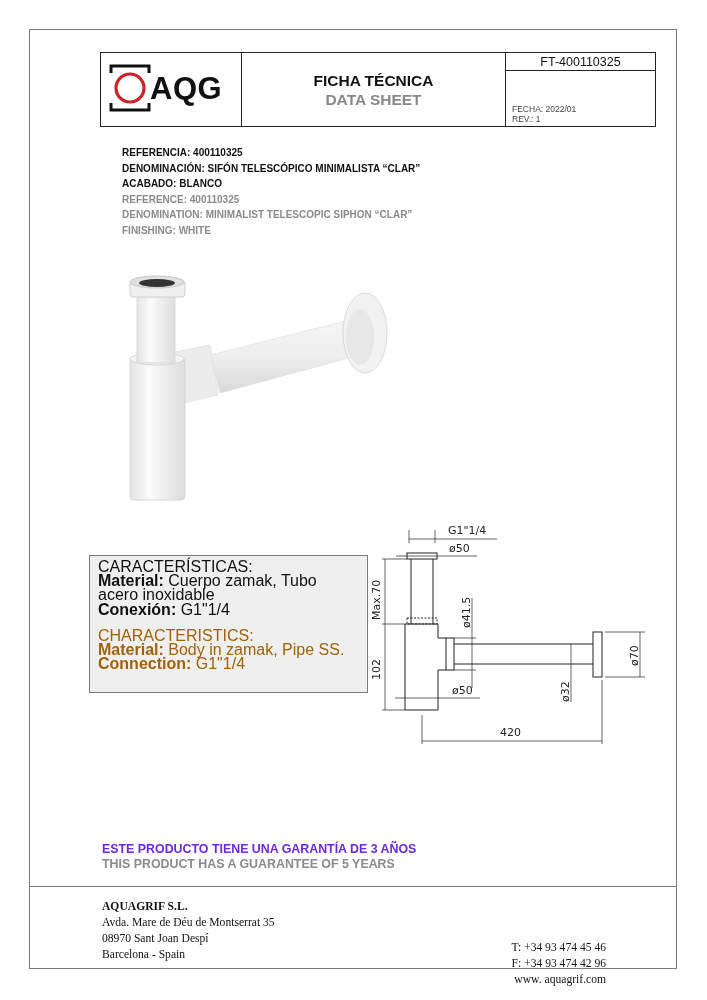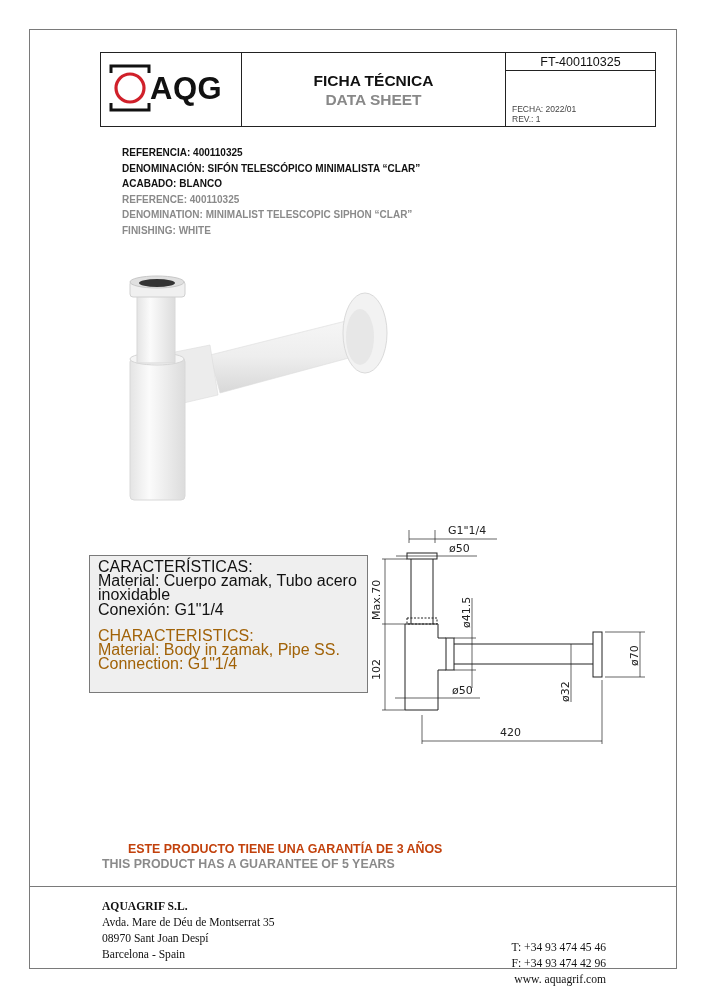--- a/index.html
+++ b/index.html
@@ -20,27 +20,27 @@
 
     .info { position: absolute; left: 102px; top: 145px; font-weight: bold; font-size: 10px; line-height: 15.6px; margin-left: 20px; }
     .info .es { color: #111; }
     .info .en { color: #8a8a8a; }
 
     .product-img { position: absolute; left: 110px; top: 265px; }
 
     .char-box { position: absolute; left: 89px; top: 555px; width: 279px; height: 138px; background: #efefef; border: 1.5px solid #7a7a7a; box-sizing: border-box; padding: 4px 8px; font-size: 16px; line-height: 14.2px; }
     .char-box .es { color: #111; }
     .char-box .en { color: #a16207; }
-    .char-box b { font-weight: normal; margin-top: 48px; }
+    .char-box b { font-weight: bold; margin-top: 48px; }
     .char-box .gap { height: 12px; }
 
     .drawing { position: absolute; left: 360px; top: 510px; }
 
     .guar { position: absolute; left: 102px; top: 842px; font-weight: bold; font-size: 12.4px; line-height: 15px; }
-    .guar .es { color: #c2410c; margin-left: 26px; }
+    .guar .es { color: #6d28d9; }
     .guar .en { color: #8a8a8a; }
 
     .footer-line { position: absolute; left: 29px; top: 886px; width: 648px; height: 1px; background: #7a7a7a; }
 
     .company { position: absolute; left: 102px; top: 899px; font-family: "Liberation Serif", serif; font-size: 11.6px; line-height: 16px; color: #111; }
     .company .name { font-weight: bold; }
     .contact { position: absolute; right: 101px; top: 915px; font-family: "Liberation Serif", serif; font-size: 11.6px; line-height: 16px; text-align: right; color: #111; margin-top: 25px; }
   </style>
 </head>
 <body>

